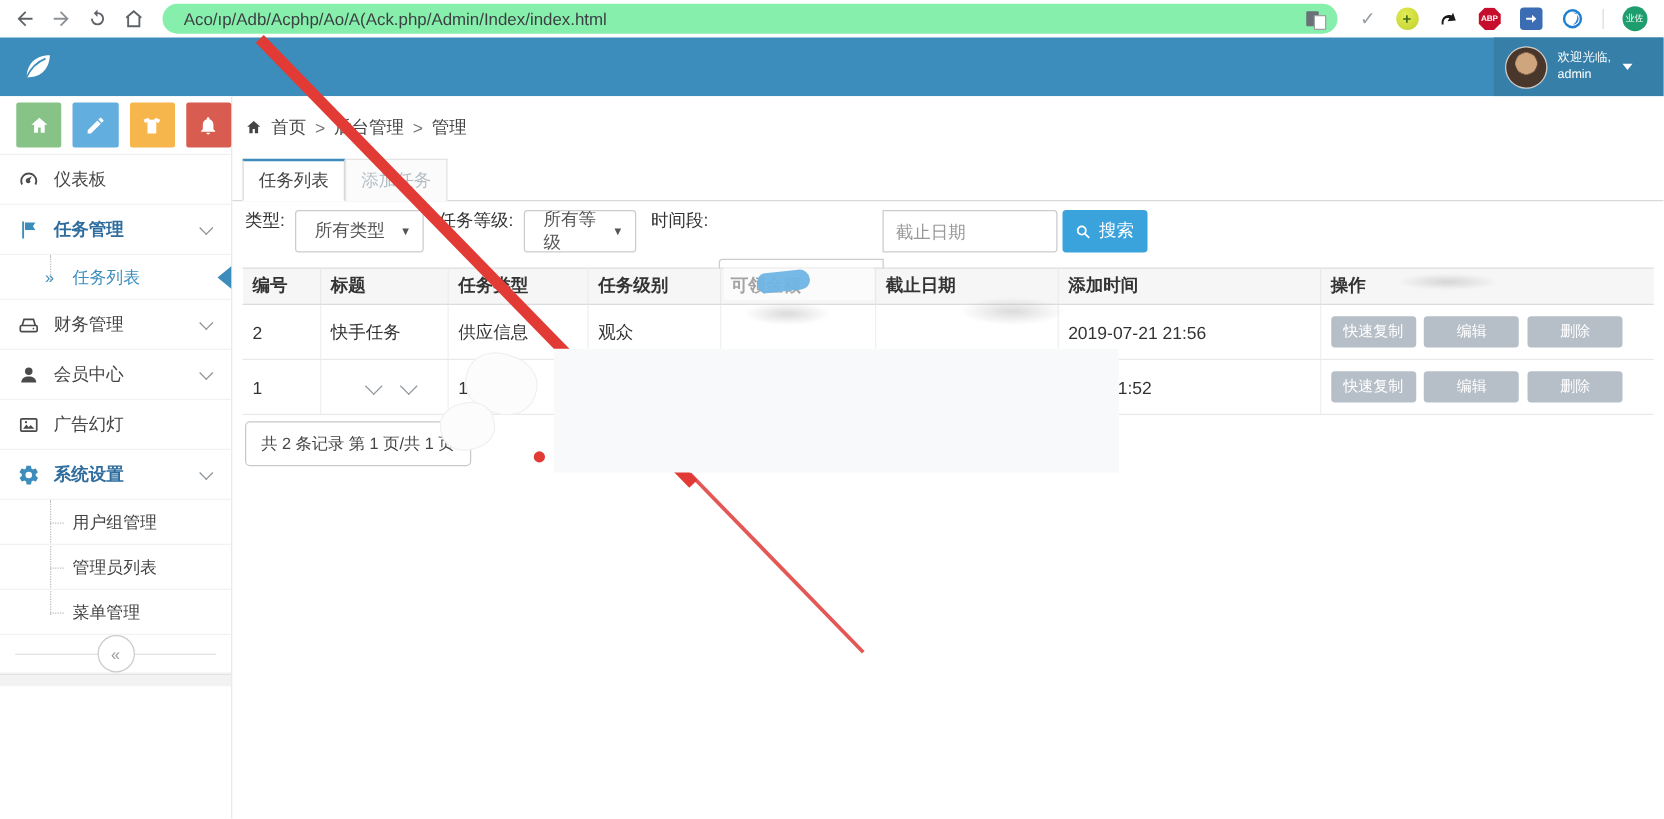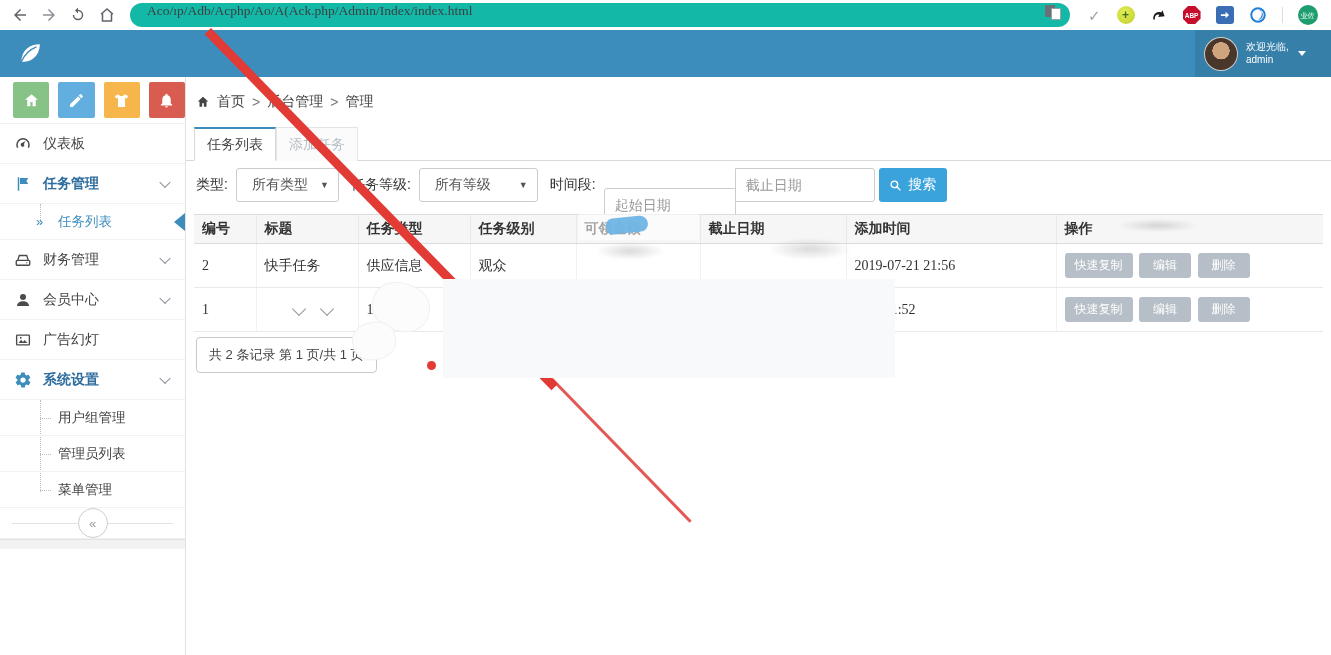--- a/index.html
+++ b/index.html
@@ -5,21 +5,21 @@
   html,body{margin:0;padding:0;background:#fff;}
   .stage{position:relative;width:1331px;height:655px;overflow:hidden;background:#fff;
          font-family:"Liberation Sans","DejaVu Sans",sans-serif;}
   svg{display:block;}
 
   
   .bbar{position:absolute;left:0;top:0;width:1331px;height:30px;background:#fff;display:flex;align-items:center;z-index:2;}
   .nav-ic{width:18px;height:18px;margin-left:11px;color:#5f6368;flex:none;}
   .nav-ic.fwd{color:#8d9196;}
   .nav-ic svg{width:18px;height:18px;}
-  .urlpill{margin-left:14px;width:940px;height:24px;background:#14b8a6;border-radius:13px;display:flex;align-items:flex-start;padding:0 8px 0 17px;box-sizing:border-box;font-family:Liberation Serif, serif;}
+  .urlpill{margin-left:14px;width:940px;height:24px;background:#86efac;border-radius:13px;display:flex;align-items:center;padding:0 8px 0 17px;box-sizing:border-box;}
   .urltext{font-size:13.5px;color:#3c4043;white-space:nowrap;overflow:hidden;flex:1;}
   .translate-ic{width:17px;height:17px;position:relative;flex:none;}
   .translate-ic .pg1{position:absolute;left:0;top:2px;width:10px;height:12px;background:#697076;border-radius:1px;}
   .translate-ic .pg2{position:absolute;left:6px;top:5px;width:10px;height:12px;background:#fff;border:1.5px solid #9aa0a6;border-radius:1px;box-sizing:border-box;}
   .chk{margin-left:18px;color:#9aa0a6;font-size:15px;line-height:1;}
   .chk::before{content:"\2713";}
   .exts{display:flex;align-items:center;margin-left:16px;gap:15px;}
   .ext{width:18px;height:18px;flex:none;}
   .ext-yellow{border-radius:50%;background:radial-gradient(circle at 40% 35%,#e2ec55,#bfd02a);position:relative;}
   .ext-yellow::before{content:"+";position:absolute;left:0;top:0;width:18px;height:18px;display:flex;align-items:center;justify-content:center;color:#3f6b1d;font-weight:bold;font-size:12px;}
@@ -66,39 +66,39 @@
   .content{position:absolute;left:186px;top:77px;width:1145px;height:578px;background:#fff;z-index:2;}
   .bc{position:absolute;left:10px;top:16px;font-size:14px;color:#444;display:flex;gap:7px;align-items:center;}
   .bc .ic{width:14px;height:14px;color:#444;}
   .bc .ic svg{width:14px;height:14px;}
   .bc a{color:#444;text-decoration:none;cursor:pointer;}
   .bc .sep{color:#777;}
   .tabbar{position:absolute;left:0;top:50px;width:1145px;height:34px;border-bottom:1px solid #d9d9d9;box-sizing:border-box;}
   .tab{position:absolute;top:0;height:34px;width:82px;display:flex;align-items:center;justify-content:center;font-size:14px;box-sizing:border-box;cursor:pointer;}
   .tab.active{left:8px;background:#fff;border:1px solid #d9d9d9;border-top:2px solid #3c8dbc;border-bottom:1px solid #fff;color:#444;}
   .tab.inactive{left:90px;background:#fbfbfb;border:1px solid #e4e4e4;border-bottom:none;color:#b6bec5;}
-  .filters{position:absolute;left:8px;top:91px;height:34px;display:flex;align-items:center;font-size:14px;color:#333;}
+  .filters{position:absolute;left:8px;top:91px;height:34px;display:flex;align-items:flex-start;font-size:14px;color:#333;}
   .flabel{margin:0 8px 0 2px;}
   .flabel2{margin:0 8px 0 12px;}
   .fsel{width:103px;height:34px;border:1px solid #ccc;border-radius:3px;display:flex;align-items:center;justify-content:space-between;padding:0 9px 0 15px;box-sizing:border-box;color:#555;background:#fff;cursor:pointer;}
   .fsel .car{font-size:9px;color:#555;}
   .fsel .car::before{content:"\25BC";}
   .finput{height:34px;width:132px;border:1px solid #ccc;box-sizing:border-box;padding:0 10px;font-size:14px;color:#555;font-family:inherit;outline:none;}
   .finput::placeholder{color:#999;}
   .fi1{border-radius:3px 0 0 3px;margin-top:39px;}
   .fi2{width:140px;margin-left:-1px;border-radius:0 3px 3px 0;}
   .searchbtn{margin-left:4px;height:34px;width:68px;background:#3ba3dc;border:none;border-radius:3px;color:#fff;display:flex;align-items:center;justify-content:center;gap:6px;font-size:14px;font-family:inherit;cursor:pointer;}
   .searchbtn svg{width:13px;height:13px;}
 
-  .ttable{position:absolute;left:8px;top:137px;width:1129px;border-collapse:collapse;table-layout:fixed;font-size:14px;color:#333;font-family:Liberation Serif, serif;}
+  .ttable{position:absolute;left:8px;top:137px;width:1129px;border-collapse:collapse;table-layout:fixed;font-size:14px;color:#333;}
   .ttable th{background:#f6f6f6;font-weight:bold;text-align:left;padding:5px 8px;border-top:1px solid #dcdcdc;border-bottom:1px solid #dcdcdc;border-right:1px solid #e9e9e9;height:16px;white-space:nowrap;overflow:hidden;}
   .ttable th:last-child{border-right:none;margin-top:15px;}
   .ttable td{padding:9px 8px;border-bottom:1px solid #e9e9e9;border-right:1px solid #f0f0f0;height:19px;vertical-align:middle;white-space:nowrap;overflow:hidden;}
   .ttable td:last-child{border-right:none;}
-  .abtn{display:inline-block;background:#b6bfc7;color:#fff;font-size:12px;padding:4px 14px;border-radius:3px;margin-right:3px;border:none;font-family:inherit;cursor:pointer;}
+  .abtn{display:inline-block;background:#b6bfc7;color:#fff;font-size:12px;padding:4px 26px;border-radius:3px;margin-right:3px;border:none;font-family:inherit;cursor:pointer;}
   .abtn-wide{padding:4px 10px;}
   .indent{padding-left:56px;}
   .pagebox{position:absolute;left:10px;top:260px;border:1px solid #c9c9c9;border-radius:4px;padding:8px 12px;font-size:13px;color:#444;background:#fff;}
 
   
   .wisp{position:absolute;z-index:5;background:radial-gradient(closest-side,rgba(150,150,150,.35),rgba(150,150,150,0));filter:blur(1px);}
   .wisp1{left:595px;top:242px;width:70px;height:18px;}
   .wisp2{left:768px;top:238px;width:84px;height:22px;}
   .wisp3{left:1118px;top:219px;width:80px;height:13px;}
   .haze{position:absolute;left:579px;top:214px;width:120px;height:26px;background:rgba(255,255,255,.55);z-index:7;}
@@ -323,21 +323,21 @@
       <div class="tab inactive">添加任务</div>
     </div>
 
     <div class="filters">
       <span class="flabel">类型:</span>
       <div class="fsel">
         <span>所有类型</span>
         <span class="car"></span>
       </div>
       <span class="flabel flabel2">任务等级:</span>
-      <div class="fsel" style="width:119px;">
+      <div class="fsel" style="width:90px;">
         <span>所有等级</span>
         <span class="car"></span>
       </div>
       <span class="flabel flabel2">时间段:</span>
       <input class="finput fi1" placeholder="起始日期" style="">
       <input class="finput fi2" placeholder="截止日期" style="">
       <button class="searchbtn">
         <svg viewBox="0 0 24 24" fill="none" stroke="#fff" stroke-width="2.6">
             <circle cx="10" cy="10" r="6"></circle>
             <path d="M14.5 14.5 21 21"></path>

